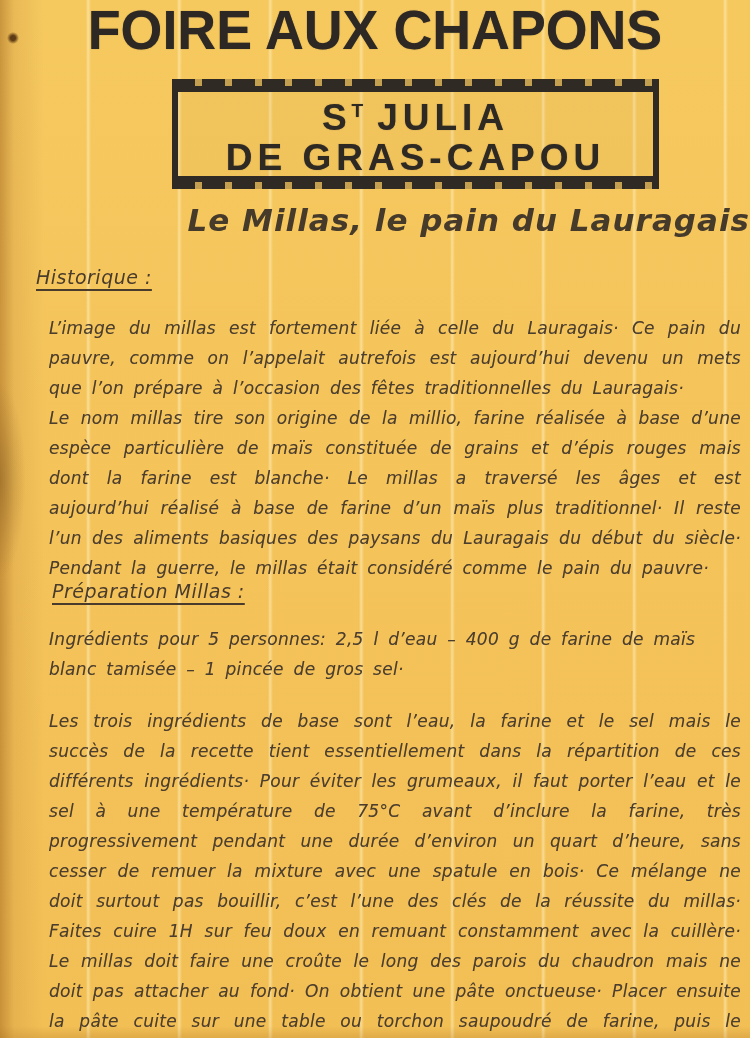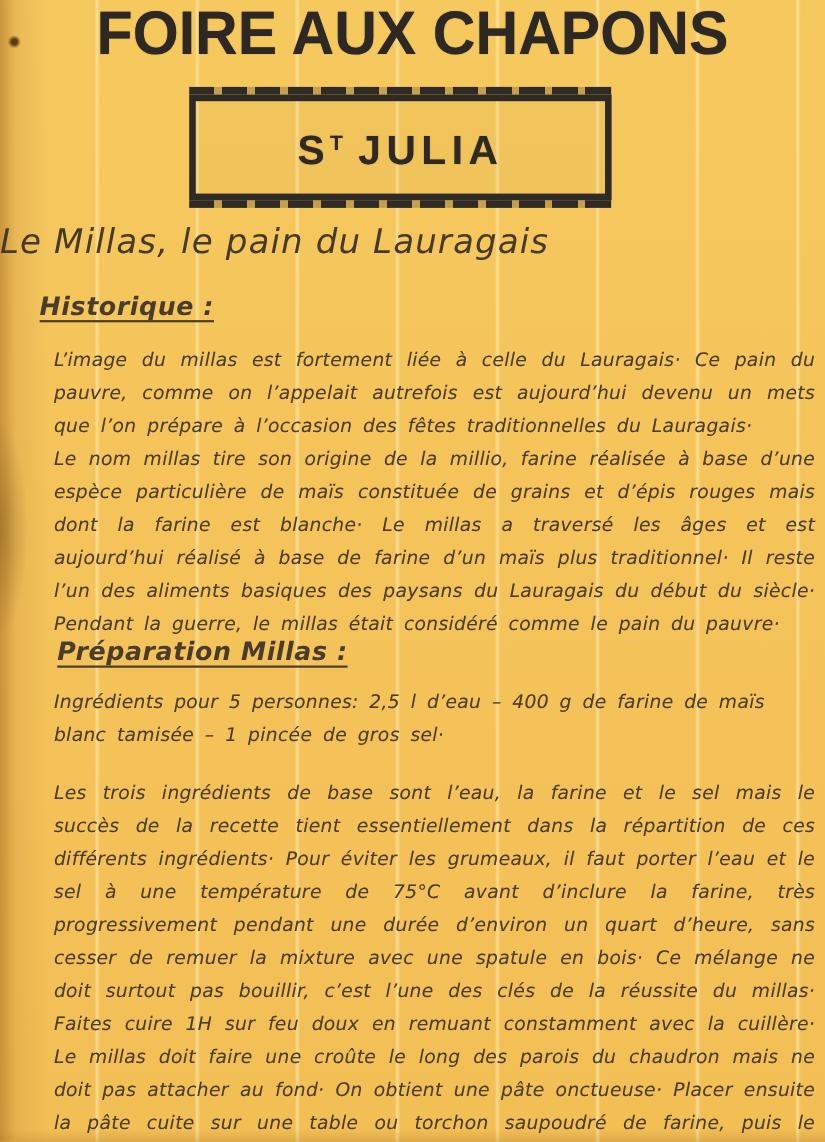--- a/index.html
+++ b/index.html
@@ -23,21 +23,21 @@
     text-align:center;
     font-family:"Liberation Sans", sans-serif;
     font-weight:bold;font-size:56px;line-height:60px;
     color:#2d2823;
     letter-spacing:0px;
     transform:scaleX(0.96);
     text-shadow:0 0 1px rgba(45,40,35,0.55);
   }
   .stamp{
     position:absolute;left:172px;top:86px;
-    width:384px;height:96px;
+    width:487px;height:96px;
     box-sizing:border-box;
     border:6px solid #2f2a24;
     display:flex;flex-direction:column;align-items:center;justify-content:center;
     background:rgba(0,0,0,0.02);
   }
   .stamp::before,.stamp::after{
     content:"";position:absolute;left:-6px;right:-6px;height:7px;
     background:repeating-linear-gradient(90deg,#2f2a24 0 23px, rgba(47,42,36,0.25) 23px 30px);
   }
   .stamp::before{top:-13px;}
@@ -46,29 +46,29 @@
     font-family:"Liberation Sans", sans-serif;
     font-weight:bold;color:#2e2923;
     font-size:37px;line-height:40px;letter-spacing:5px;
     white-space:nowrap;
     text-shadow:0 0 1px rgba(46,41,35,0.5);
   }
   .stamp-line sup{font-size:19px;vertical-align:13px;letter-spacing:2px;}
   .stamp-word{margin-left:12px;}
   .subtitle{
     position:absolute;top:200px;left:0;right:0;
-    text-align:left;
-    font-style:italic;font-weight:normal;
+    text-align:right;
+    font-style:italic;font-weight:bold;
     font-size:31px;line-height:40px;
     color:#463a2a;letter-spacing:1px;
   }
   .heading{
     position:absolute;left:36px;
-    font-style:italic;font-weight:bold;
-    font-size:23px;color:#4a3c2c;
+    font-style:italic;font-weight:normal;
+    font-size:19px;color:#4a3c2c;
     text-decoration:underline;
     text-underline-offset:5px;
     text-decoration-thickness:1.5px;
     letter-spacing:0.5px;
   }
   .h-historique{top:266px;}
   .h-preparation{top:580px;margin-left:16px;}
   .body{
     position:absolute;left:33px;width:692px;margin:16px;
     font-style:italic;
@@ -85,20 +85,21 @@
 </style>
 </head>
 <body>
 
 <div class="paper">
 
   <h1 class="title">FOIRE AUX CHAPONS</h1>
 
   <div class="stamp">
     <div class="stamp-line"><span>S</span><sup>T</sup><span class="stamp-word">JULIA</span></div>
+    <div class="stamp-line">DE GRAS-CAPOU</div>
   </div>
 
   <div class="subtitle">Le Millas, le pain du Lauragais</div>
 
   <div class="heading h-historique">Historique :</div>
   <p class="body p-hist1">L’image du millas est fortement liée à celle du Lauragais· Ce pain du pauvre, comme on l’appelait autrefois est aujourd’hui devenu un mets que l’on prépare à l’occasion des fêtes traditionnelles du Lauragais·</p>
   <p class="body p-hist2">Le nom millas tire son origine de la millio, farine réalisée à base d’une espèce particulière de maïs constituée de grains et d’épis rouges mais dont la farine est blanche· Le millas a traversé les âges et est aujourd’hui réalisé à base de farine d’un maïs plus traditionnel· Il reste l’un des aliments basiques des paysans du Lauragais du début du siècle· Pendant la guerre, le millas était considéré comme le pain du pauvre·</p>
 
   <div class="heading h-preparation">Préparation Millas :</div>
   <p class="body p-ingredients">Ingrédients pour 5 personnes: 2,5 l d’eau –  400 g de farine de maïs blanc tamisée – 1 pincée de gros sel·</p>

